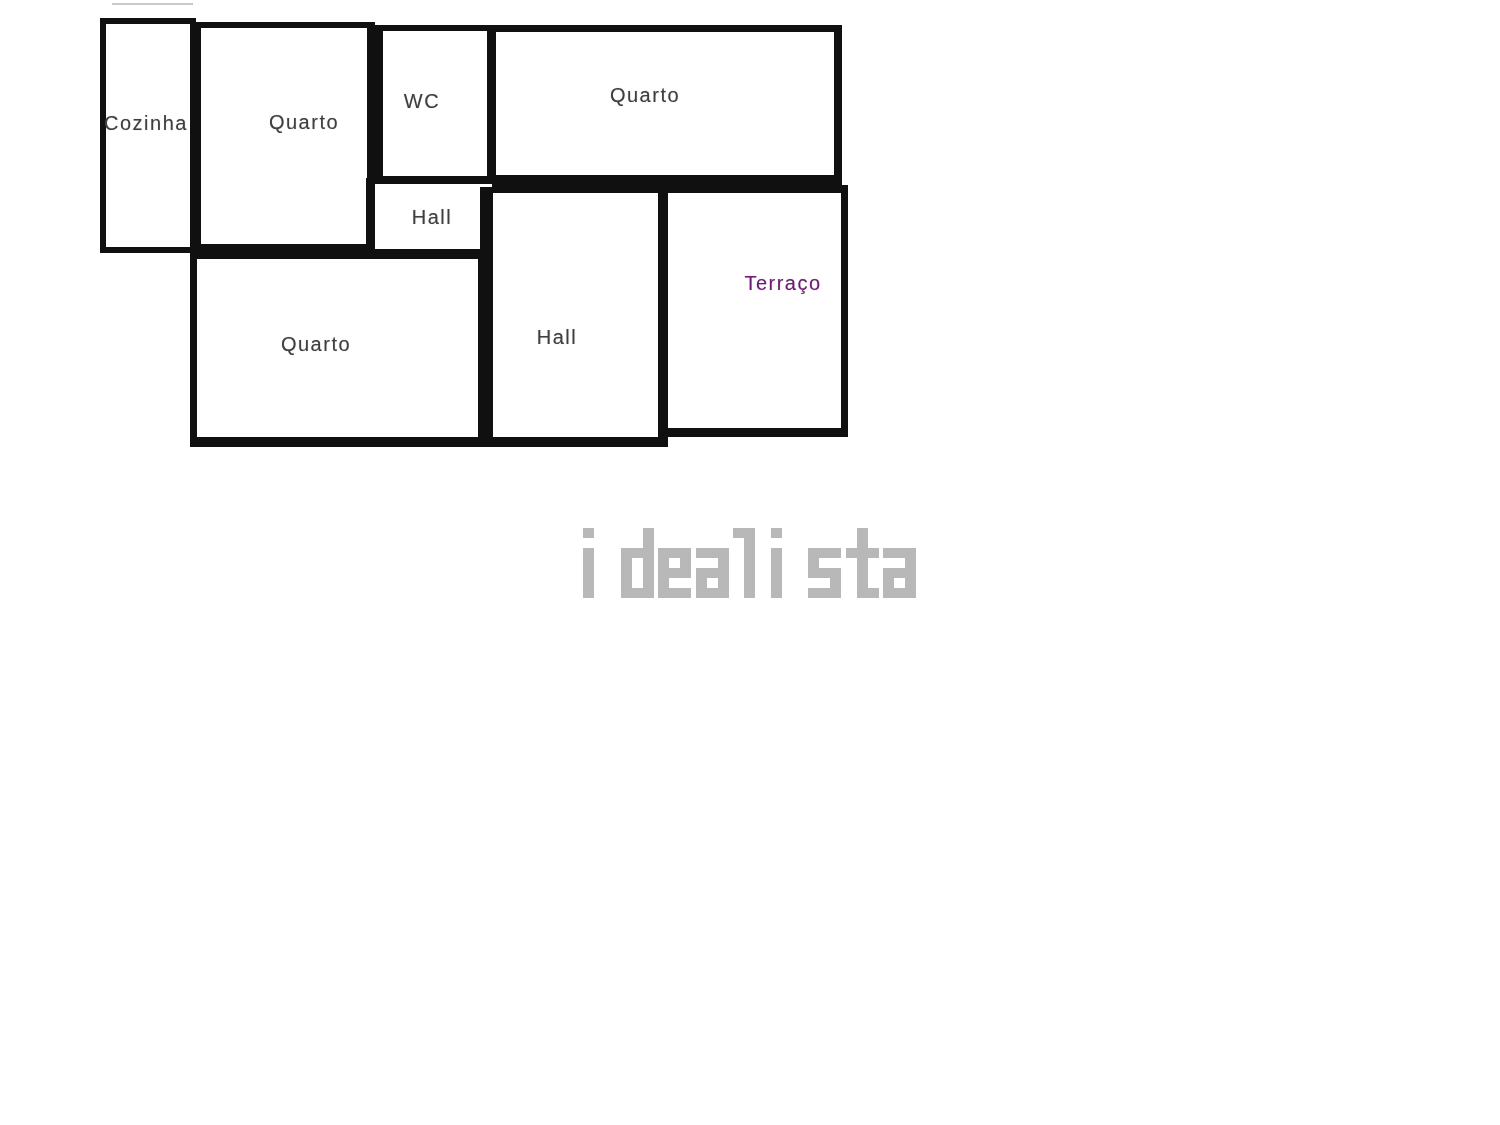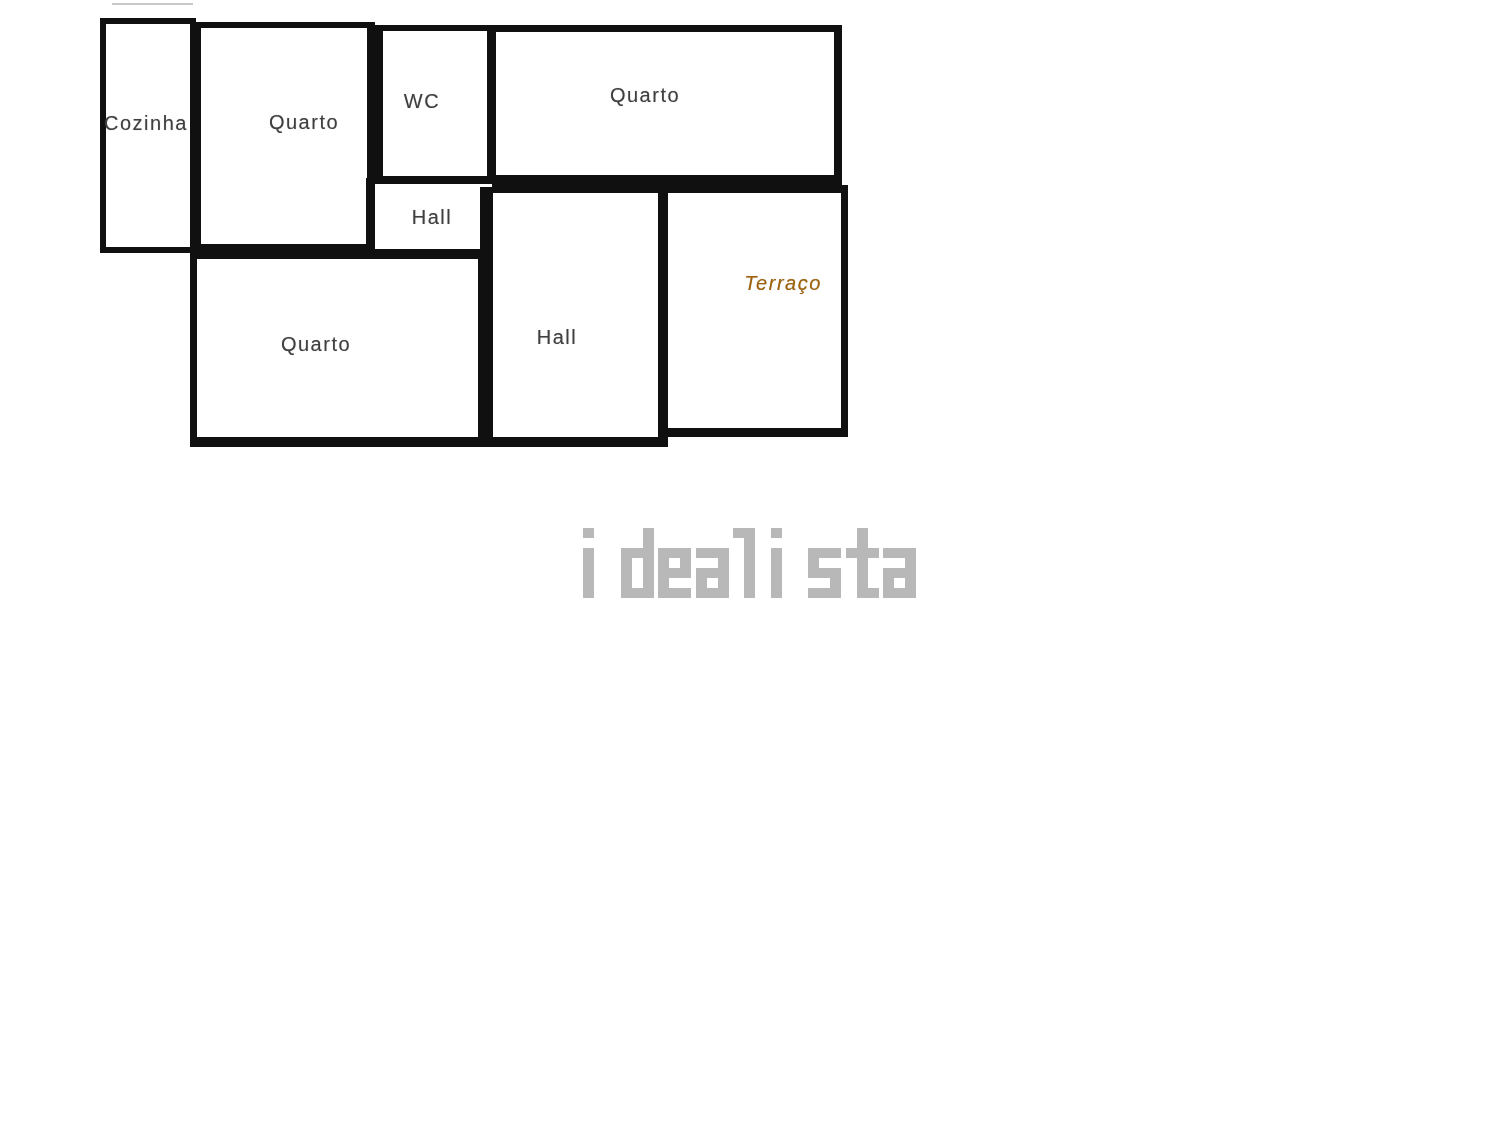--- a/index.html
+++ b/index.html
@@ -47,21 +47,21 @@
       <span class="room-label" style="left: 422px; top: 101px; color: rgb(63, 63, 63);">WC</span>
       <div class="room" style="left: 489px; top: 25px; width: 353px; height: 162px; border-width: 7px 8px 12px 7px; border-color: rgb(16, 16, 16);"></div>
       <span class="room-label" style="left: 645px; top: 95px; color: rgb(63, 63, 63);">Quarto</span>
       <div class="room" style="left: 366px; top: 178px; width: 136px; height: 82px; border-width: 6px 10px 11px 9px; border-color: rgb(16, 16, 16);"></div>
       <span class="room-label" style="left: 432px; top: 217px; color: rgb(63, 63, 63);">Hall</span>
       <div class="room" style="left: 190px; top: 250px; width: 300px; height: 197px; border-width: 9px 12px 10px 7px; border-color: rgb(16, 16, 16);"></div>
       <span class="room-label" style="left: 316px; top: 344px; color: rgb(63, 63, 63);">Quarto</span>
       <div class="room" style="left: 480px; top: 187px; width: 188px; height: 260px; border-width: 6px 10px 10px 13px; border-color: rgb(16, 16, 16);"></div>
       <span class="room-label" style="left: 557px; top: 337px; color: rgb(63, 63, 63);">Hall</span>
       <div class="room" style="left: 658px; top: 185px; width: 190px; height: 252px; border-width: 8px 7px 9px 10px; border-color: rgb(16, 16, 16);"></div>
-      <span class="room-label" style="left: 783px; top: 283px; color: #a16207; font-style: italic;">Terraço</span>
+      <span class="room-label" style="left: 783px; top: 283px; color: #701a75;">Terraço</span>
     </div>
   <div id="watermark" aria-label="idealista">
       <div class="wm-px" style="left: 583px; top: 528px; width: 11px; height: 10px; background: rgb(184, 184, 184);"></div>
       <div class="wm-px" style="left: 583px; top: 548px; width: 11px; height: 10px; background: rgb(184, 184, 184);"></div>
       <div class="wm-px" style="left: 583px; top: 558px; width: 11px; height: 10px; background: rgb(184, 184, 184);"></div>
       <div class="wm-px" style="left: 583px; top: 568px; width: 11px; height: 10px; background: rgb(184, 184, 184);"></div>
       <div class="wm-px" style="left: 583px; top: 578px; width: 11px; height: 10px; background: rgb(184, 184, 184);"></div>
       <div class="wm-px" style="left: 583px; top: 588px; width: 11px; height: 10px; background: rgb(184, 184, 184);"></div>
       <div class="wm-px" style="left: 642.5px; top: 528px; width: 11px; height: 10px; background: rgb(184, 184, 184);"></div>
       <div class="wm-px" style="left: 642.5px; top: 538px; width: 11px; height: 10px; background: rgb(184, 184, 184);"></div>

